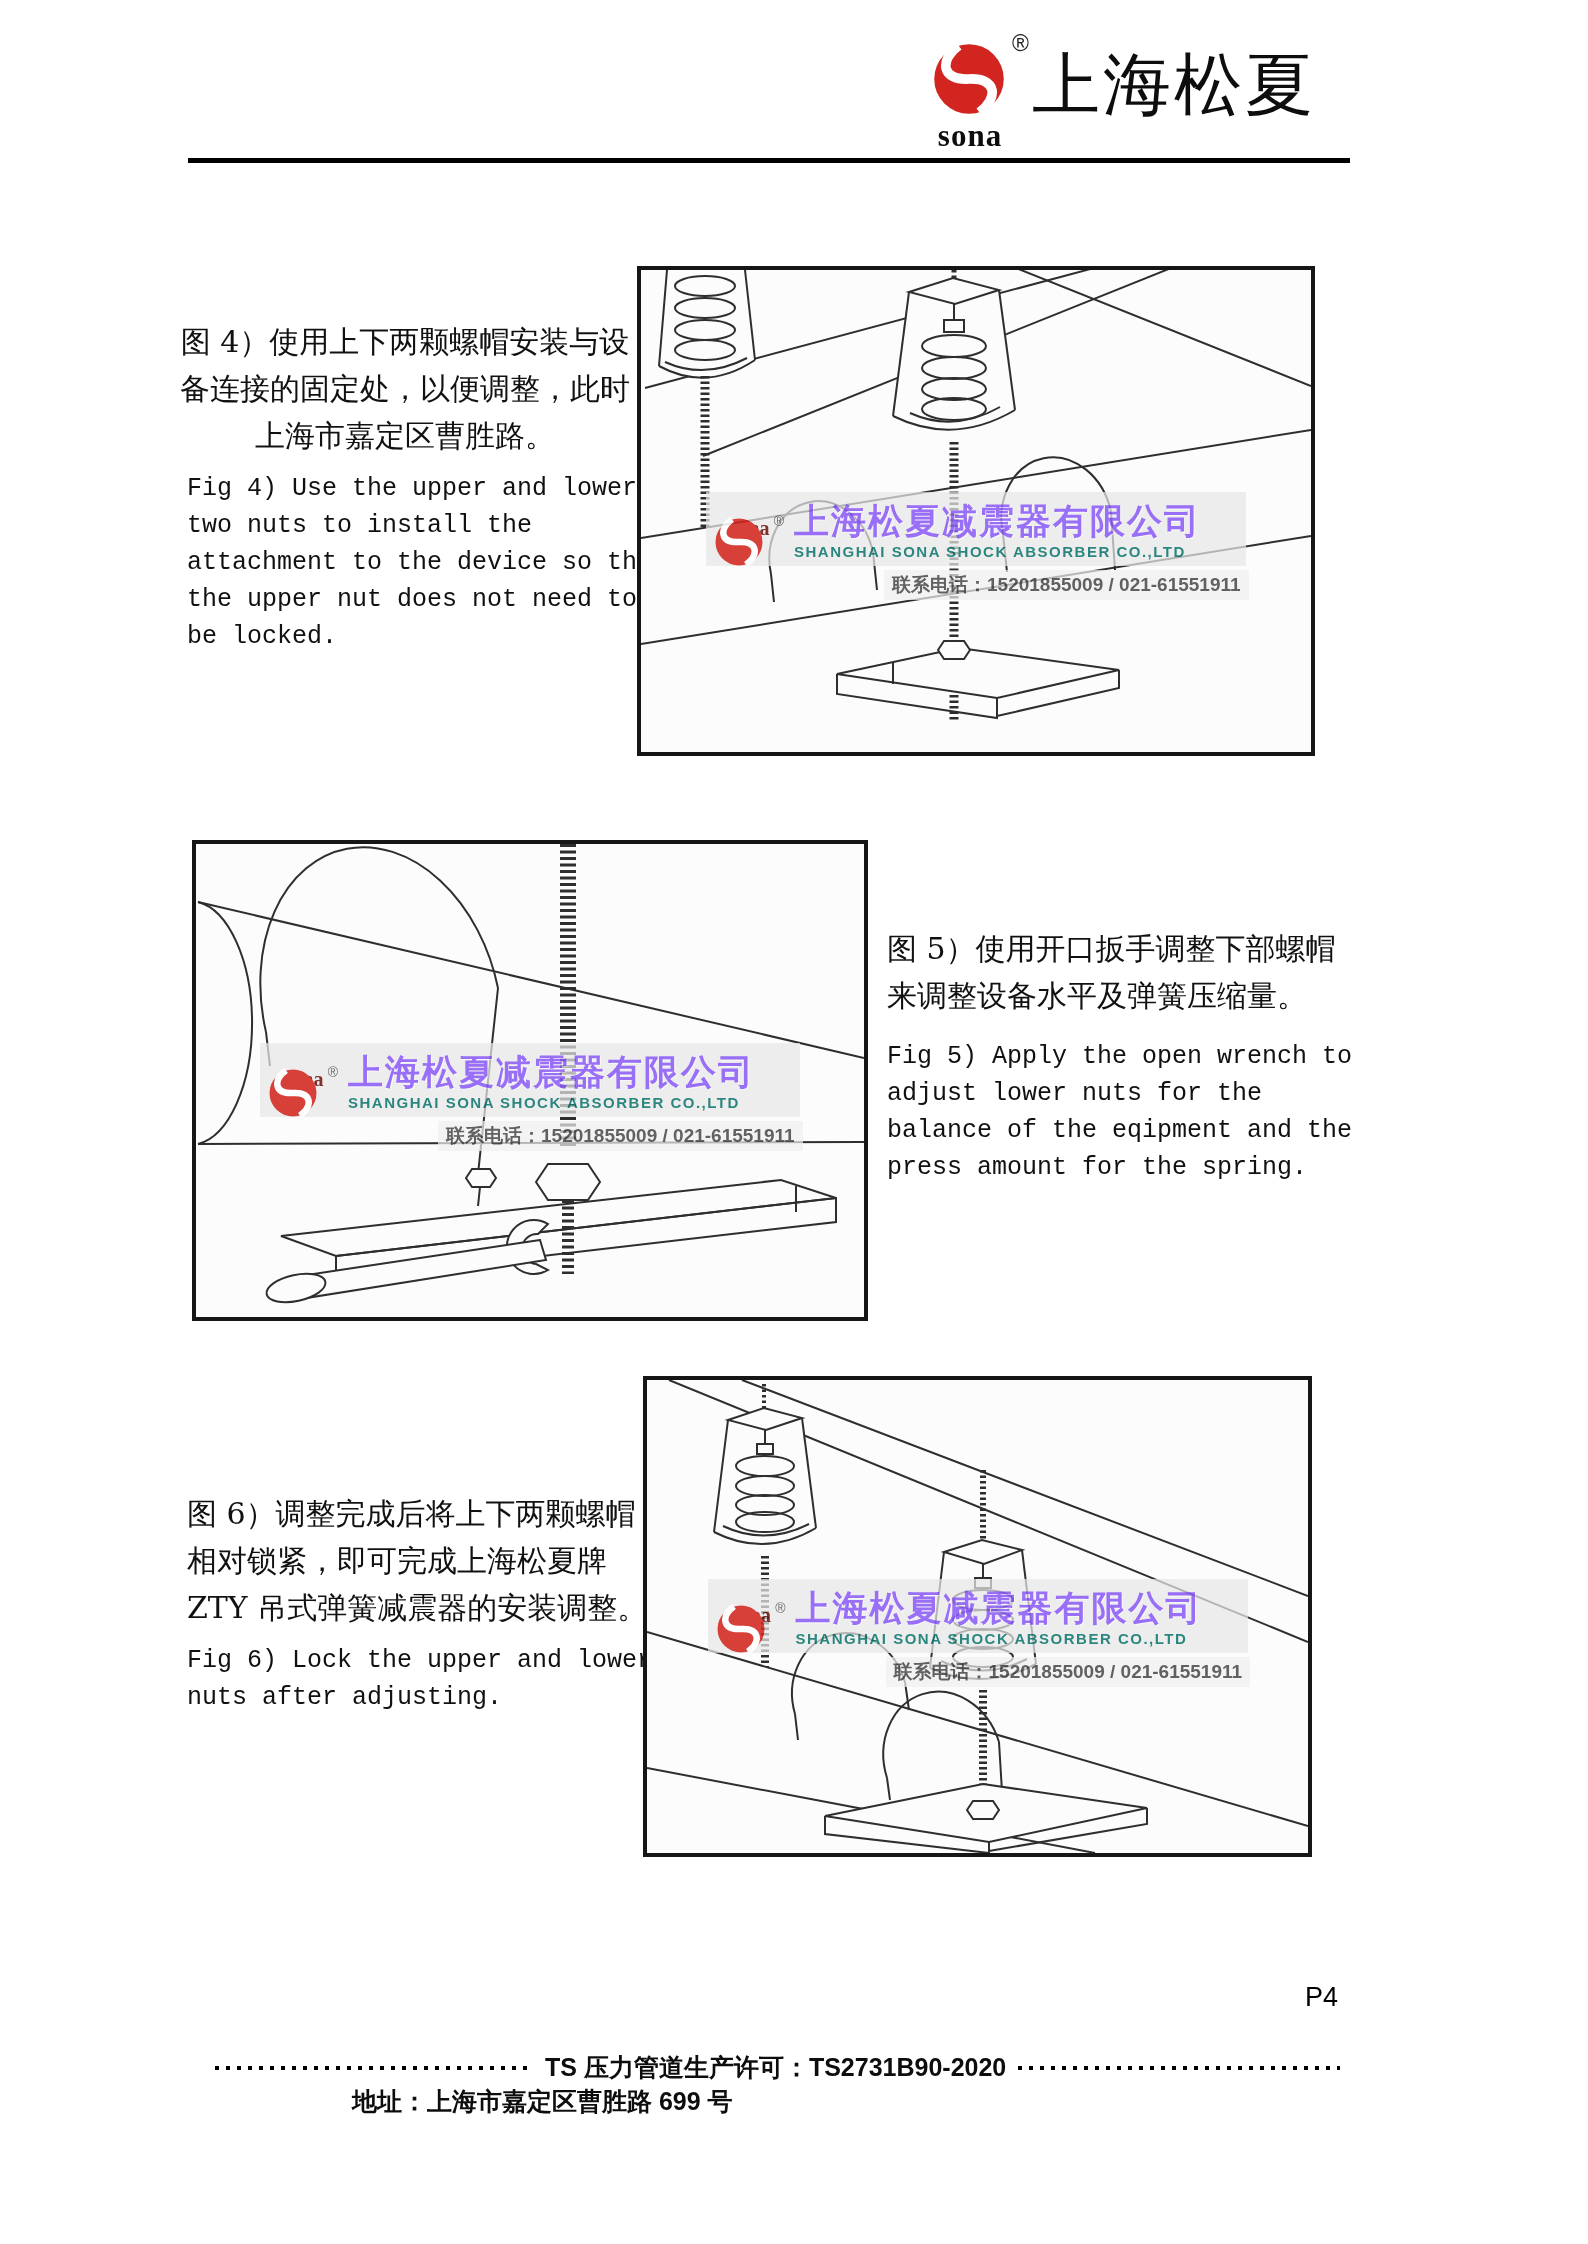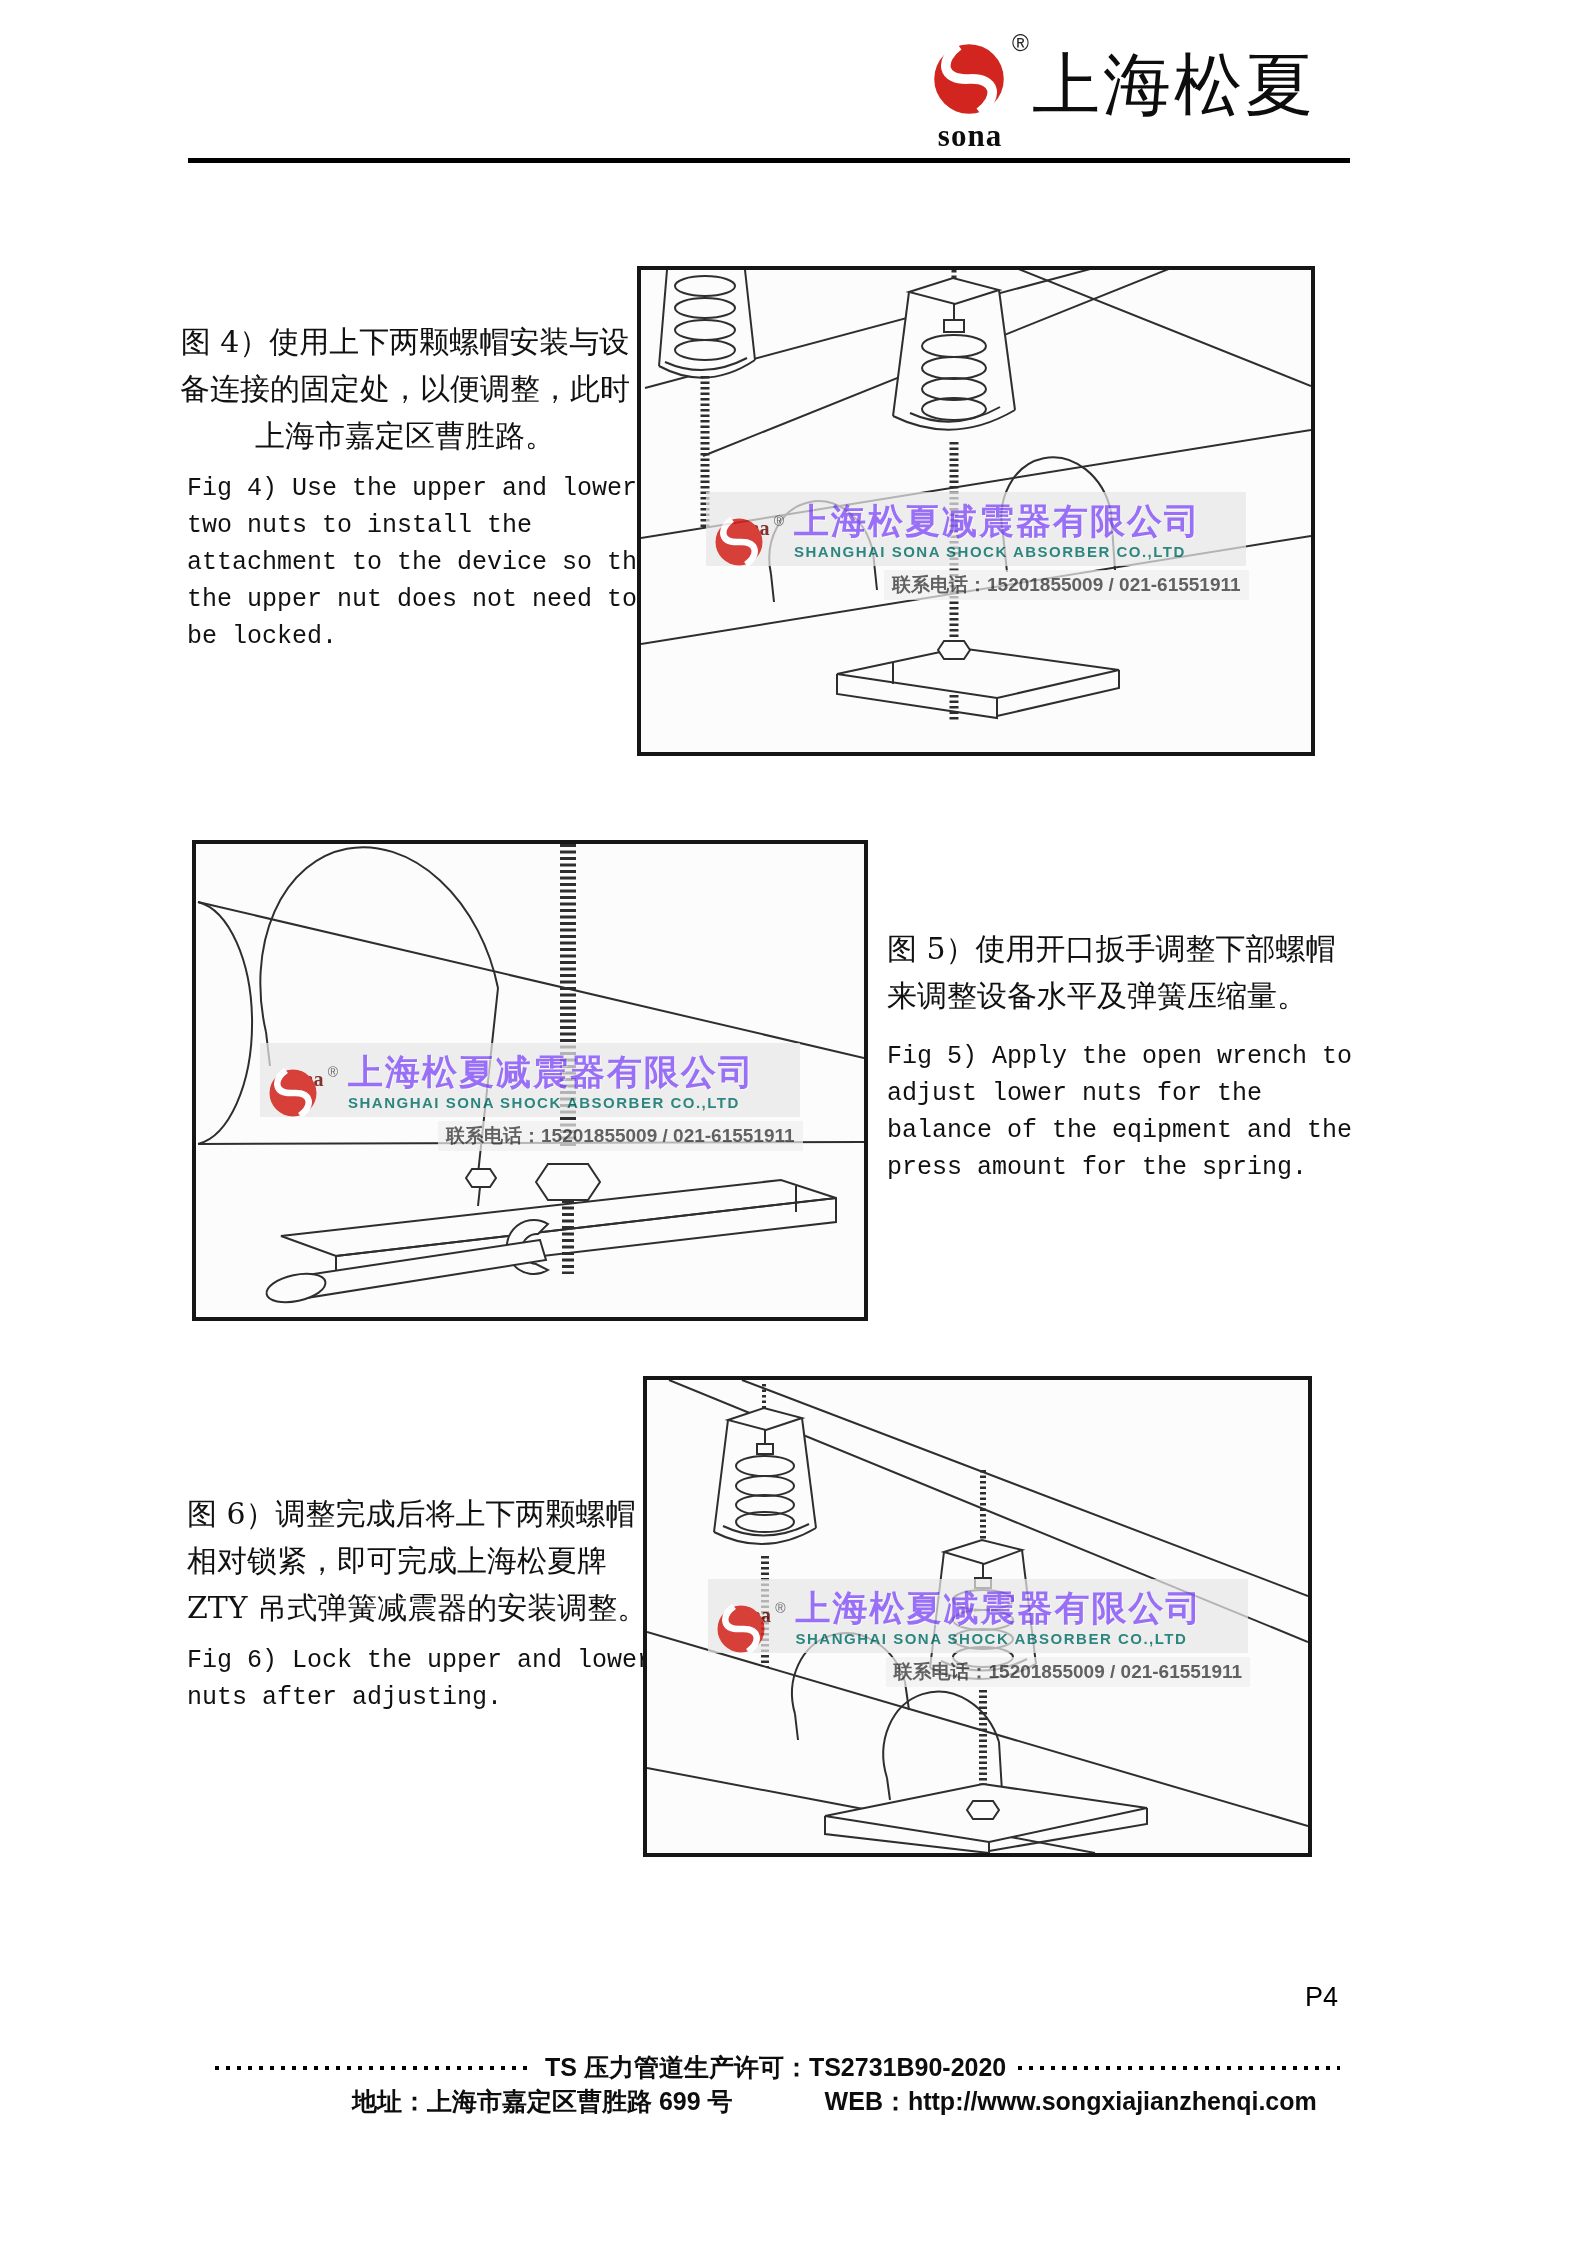--- a/index.html
+++ b/index.html
@@ -292,16 +292,15 @@
   </div>
 
   <div class="pagenum">P4</div>
   <div class="lic-row">
     <div class="dots dots-l"></div>
     <div class="lic-text">TS 压力管道生产许可：TS2731B90-2020</div>
     <div class="dots dots-r"></div>
   </div>
   <div class="addr-row">
     <span>地址：上海市嘉定区曹胜路 699 号</span>
-    <span>WEB：http://www.songxiajianzhenqi.com</span>
   </div>
 
 </div>
 
 </body></html>

